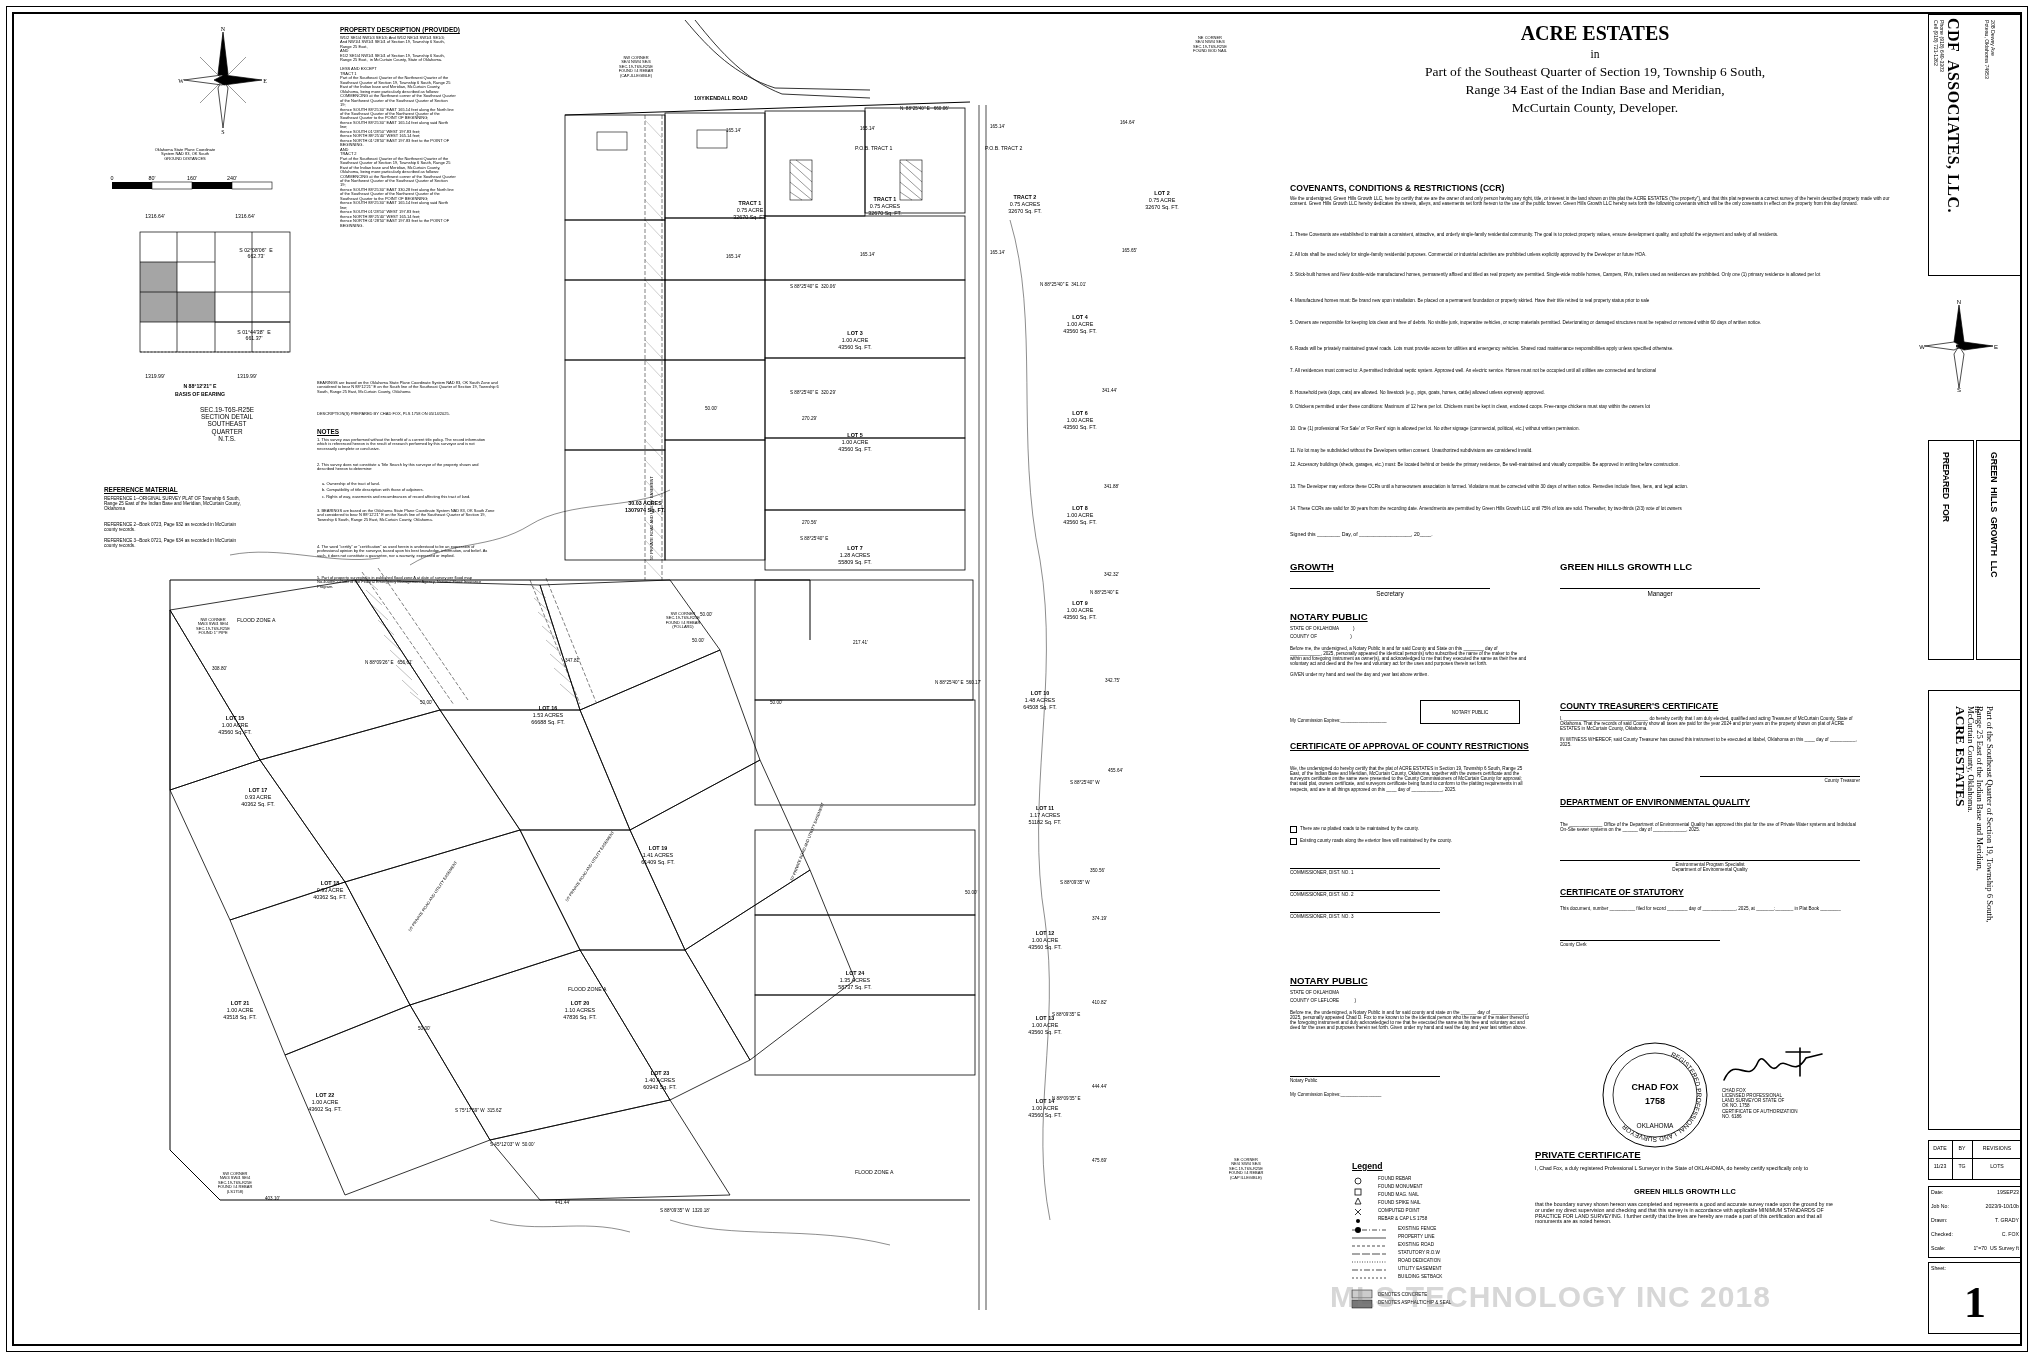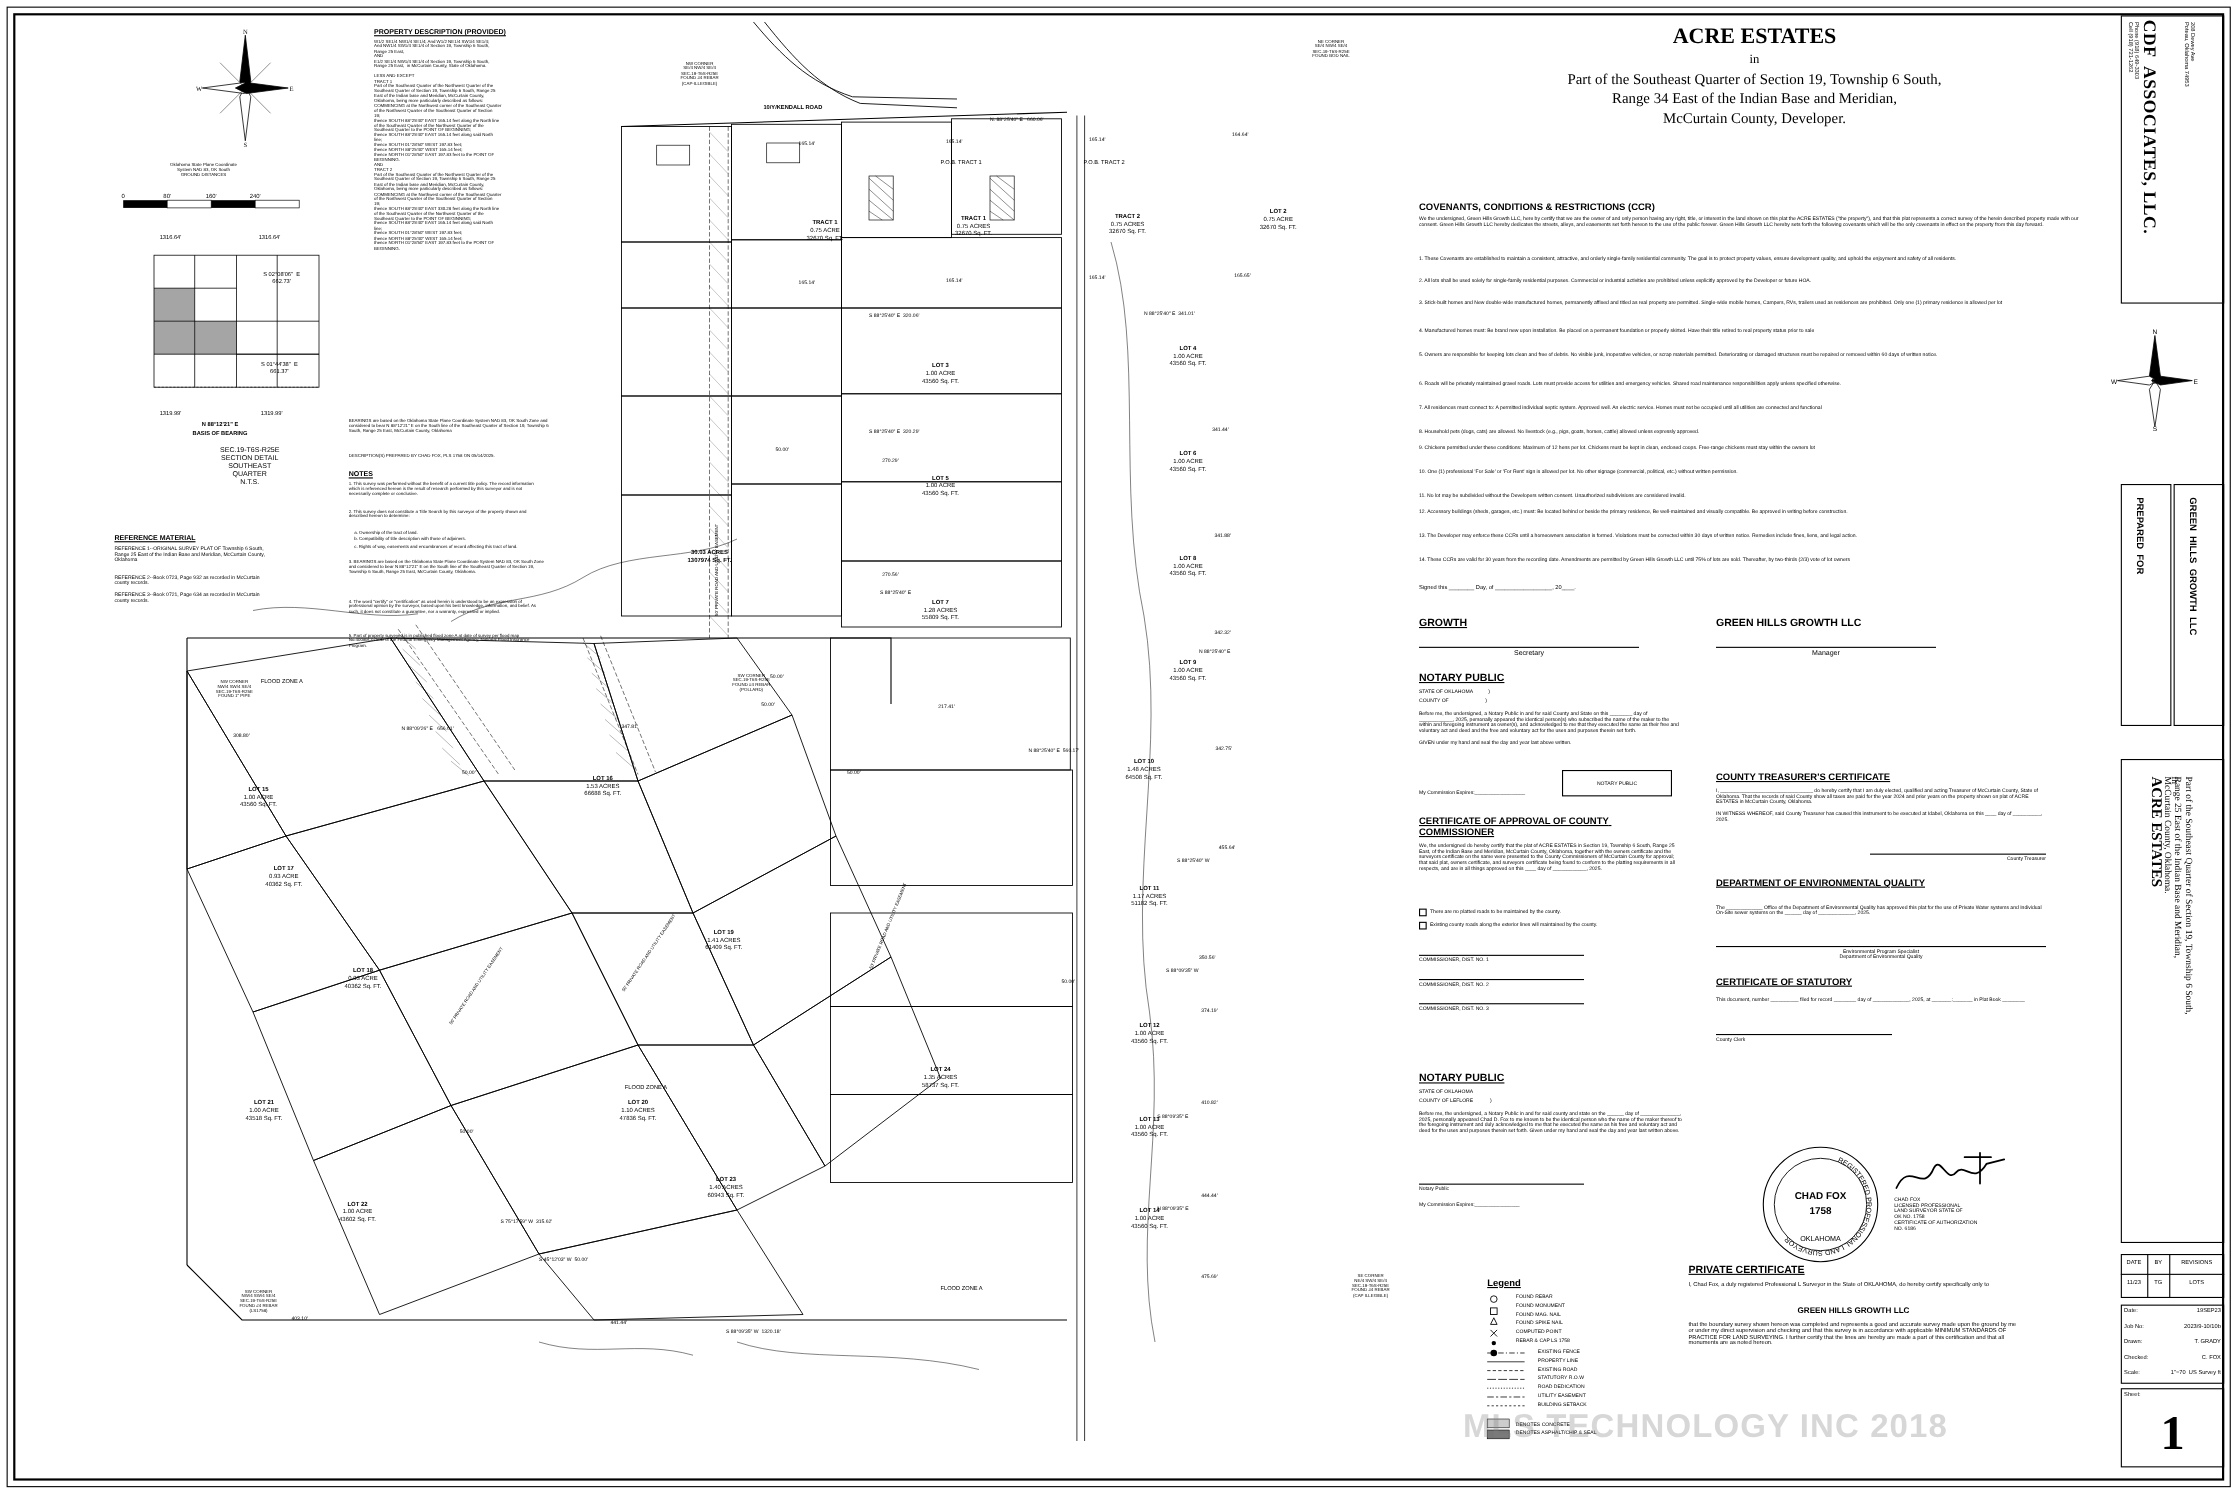--- a/index.html
+++ b/index.html
@@ -613,21 +613,21 @@
   <div class="t f9 b u" style="left:1290px;top:612px;">NOTARY PUBLIC</div>
   <div class="t f45" style="left:1290px;top:626px;">STATE OF OKLAHOMA           )</div>
   <div class="t f45" style="left:1290px;top:634px;">COUNTY OF                          )</div>
   <div class="t f45" style="left:1290px;top:646px;width:240px;">Before me, the undersigned, a Notary Public in and for said County and State on this ________ day of ____________, 2025, personally appeared the identical person(s) who subscribed the name of the maker to the within and foregoing instrument as owner(s), and acknowledged to me that they executed the same as their free and voluntary act and deed and the free and voluntary act for the uses and purposes therein set forth.
 
 GIVEN under my hand and seal the day and year last above written.</div>
   <div class="t f45" style="left:1290px;top:718px;width:240px;">My Commission Expires:__________________</div>
   <div class="brd" style="left:1420px;top:700px;width:100px;height:24px;"></div>
   <div class="t f45 c" style="left:1420px;top:710px;width:100px;">NOTARY PUBLIC</div>
 
-  <div class="t f8 b u" style="left:1290px;top:742px;width:240px;">CERTIFICATE OF APPROVAL OF COUNTY COMMISSIONER</div>
+  <div class="t f8 b u" style="left:1290px;top:742px;width:240px;">CERTIFICATE OF APPROVAL OF COUNTY RESTRICTIONS</div>
   <div class="t f45" style="left:1290px;top:766px;width:240px;">We, the undersigned do hereby certify that the plat of ACRE ESTATES in Section 19, Township 6 South, Range 25 East, of the Indian Base and Meridian, McCurtain County, Oklahoma, together with the owners certificate and the surveyors certificate on the same were presented to the County Commissioners of McCurtain County for approval; that said plat, owners certificate, and surveyors certificate being found to conform to the platting requirements in all respects, and are in all things approved on this ____ day of ____________, 2025.</div>
   <div class="brd" style="left:1290px;top:826px;width:7px;height:7px;"></div>
   <div class="t f45" style="left:1300px;top:826px;width:225px;">There are no platted roads to be maintained by the county.</div>
   <div class="brd" style="left:1290px;top:838px;width:7px;height:7px;"></div>
   <div class="t f45" style="left:1300px;top:838px;width:225px;">Existing county roads along the exterior lines will maintained by the county.</div>
   <div class="thin" style="left:1290px;top:868px;width:150px;height:1px;"></div>
   <div class="t f45" style="left:1290px;top:870px;">COMMISSIONER, DIST. NO. 1</div>
   <div class="thin" style="left:1290px;top:890px;width:150px;height:1px;"></div>
   <div class="t f45" style="left:1290px;top:892px;">COMMISSIONER, DIST. NO. 2</div>
   <div class="thin" style="left:1290px;top:912px;width:150px;height:1px;"></div>

